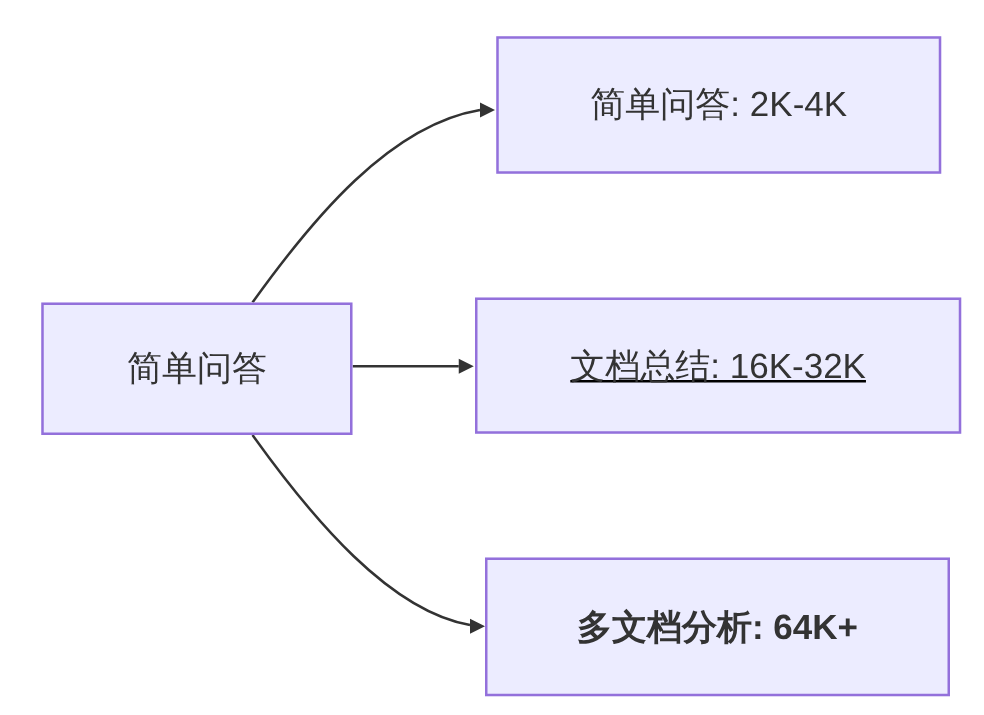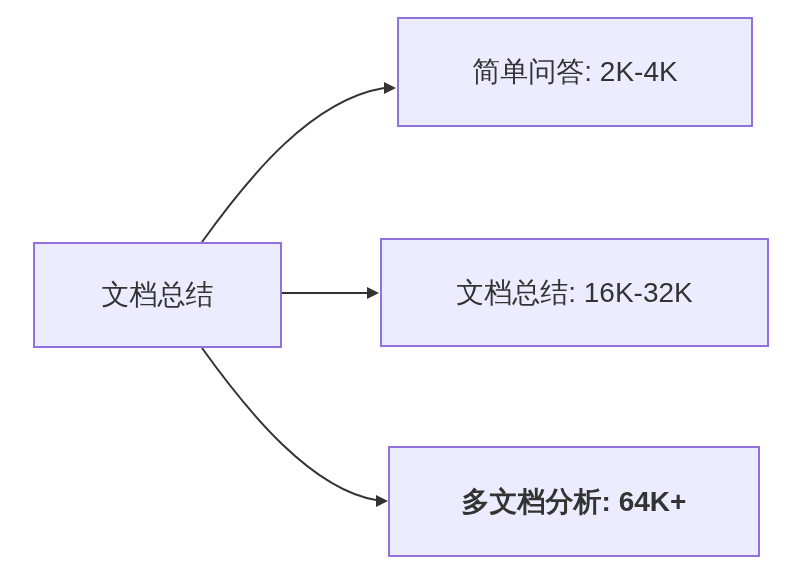--- a/index.html
+++ b/index.html
@@ -46,22 +46,22 @@
     justify-content: center;
   }
   .node-label {
     color: var(--text, #333333);
     font-size: 28px;
     line-height: 1.2;
     white-space: nowrap;
     text-align: center;
   }
   .node-root   { left: 33px;  top: 242px; width: 249px; height: 106px; }
-  .node-top    { left: 397px; top: 17px;  width: 356px; height: 110px; }
-  .node-middle { left: 380px; top: 238px; width: 389px; height: 109px; }
+  .node-top    { left: 397px; top: 29px;  width: 356px; height: 110px; }
+  .node-middle { left: 380px; top: 238px; width: 389px; height: 109px; text-decoration: underline; }
   .node-bottom { left: 388px; top: 446px; width: 372px; height: 111px; font-weight: bold; }
 </style>
 </head>
 <body>
 
 <div class="canvas">
 
   <svg class="edges" width="787" height="572" viewBox="0 0 787 572">
 
     <g>
@@ -74,21 +74,21 @@
       <polygon class="arrowhead" points="379,293 367,287 367,299"></polygon>
     </g>
 
     <g>
       <path class="edge-path" d="M202,348 C250,415 312,489 376,500"></path>
       <polygon class="arrowhead" points="388,501 376,495 376,507"></polygon>
     </g>
   </svg>
 
   <div class="node node-root">
-    <span class="node-label">文档总结</span>
+    <span class="node-label">简单问答</span>
   </div>
 
   <div class="node node-top">
     <span class="node-label">简单问答: 2K-4K</span>
   </div>
 
   <div class="node node-middle">
     <span class="node-label">文档总结: 16K-32K</span>
   </div>
 

